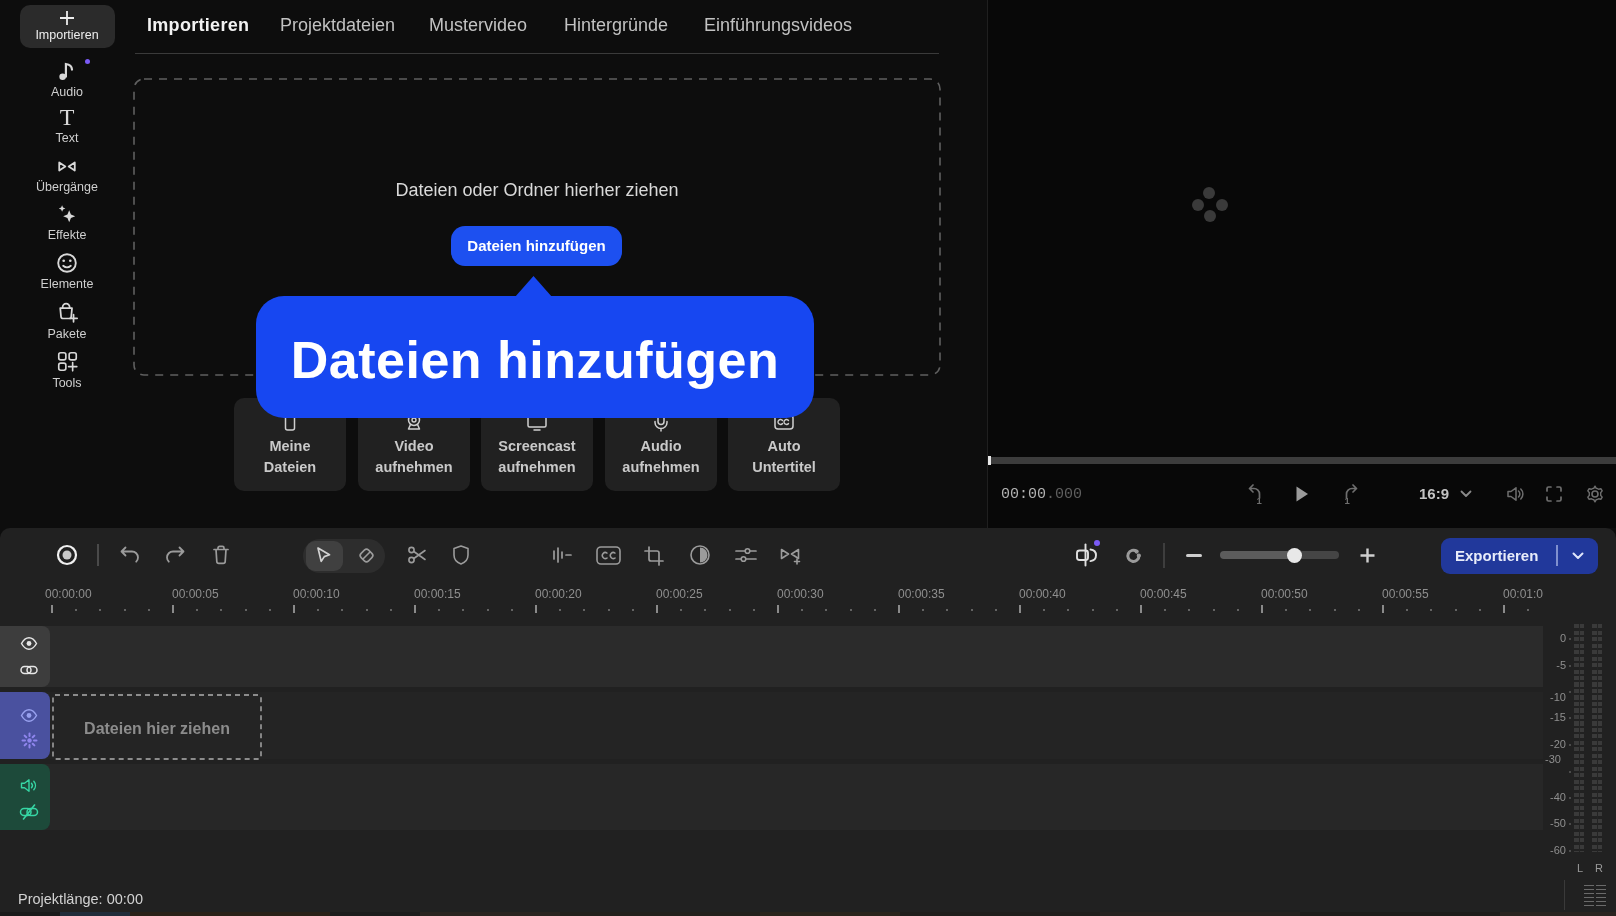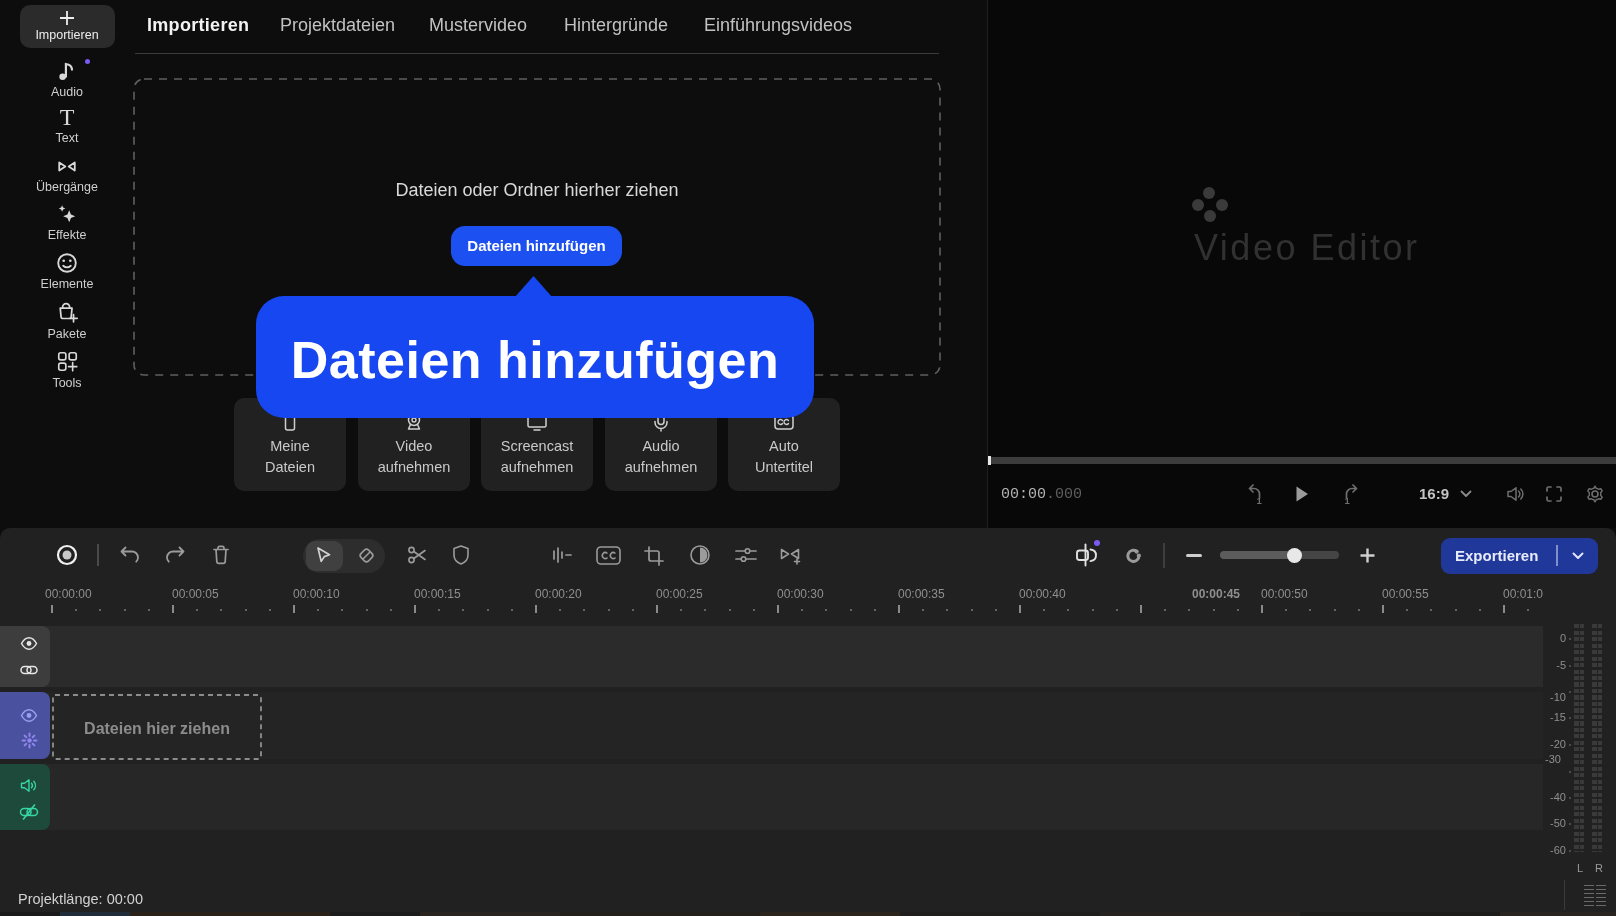--- a/index.html
+++ b/index.html
@@ -3,21 +3,21 @@
 <meta charset="utf-8">
 <style>
   * { margin:0; padding:0; box-sizing:border-box; }
   html,body { width:1616px; height:916px; overflow:hidden; background:#0d0d0d;
     font-family:"Liberation Sans", sans-serif; }
   .abs { position:absolute; }
   #stage { position:relative; width:1616px; height:916px; }
   svg { display:block; }
   .card { top:398px; width:112px; height:93px; background:#212121; border-radius:10px; }
   .card .cicon { position:absolute; left:0; top:13px; width:112px; display:flex; justify-content:center; }
-  .card .clabel { position:absolute; left:0; top:38px; width:112px; text-align:center; color:#c9c9c9; font-size:14.5px; line-height:21px; }
+  .card .clabel { position:absolute; left:0; top:38px; width:112px; text-align:center; color:#c9c9c9; font-size:14.5px; line-height:21px;font-weight:bold; }
   .sbitem { position:absolute; left:0; width:118px; text-align:center; }
   .sbitem .ic { display:flex; justify-content:center; }
   .sbitem .lb { color:#cfcfcf; font-size:12.5px; margin-top:3px; }
   .rl { position:absolute; top:59px; color:#8f8f8f; font-size:12px; white-space:nowrap; }
   .tk { position:absolute; top:77px; width:1.5px; height:8px; background:#8a8a8a; }
   .td { position:absolute; top:81px; width:2px; height:2px; border-radius:50%; background:#7a7a7a; }
   .ml { position:absolute; left:1540px; width:26px; text-align:right; color:#8f8f8f; font-size:11px; }
   .mcol { top:96px; width:10px; height:228px;
     background:repeating-linear-gradient(to bottom,#3a3a3a 0,#3a3a3a 4px,transparent 4px,transparent 6.5px); }
 </style>
@@ -181,21 +181,20 @@
     <div class="abs" style="left:980px;top:0;width:636px;height:528px;background:#080808;">
 
       <div class="abs" style="left:200px;top:182px;width:40px;height:40px;" id="logoicon">
         <svg width="40" height="40" viewBox="0 0 40 40">
           <circle cx="21" cy="11" r="6" fill="#3a3a3a"></circle>
           <circle cx="10" cy="23" r="6" fill="#3a3a3a"></circle>
           <circle cx="34" cy="23" r="6" fill="#3a3a3a"></circle>
           <circle cx="22" cy="34" r="6" fill="#3a3a3a"></circle>
         </svg>
       </div>
-      <div class="abs" style="left:206px;top:227px;color:#313131;font-size:36px;letter-spacing:2.5px;">Video Editor</div>
 
       <div class="abs" style="left:0;top:457px;width:636px;height:7px;background:#3c3c3c;"></div>
       <div class="abs" style="left:0;top:456px;width:3px;height:9px;background:#e8e8e8;"></div>
 
       <div class="abs" style="left:13px;top:486px;font-family:'Liberation Mono',monospace;font-size:15px;color:#b3b3b3;">00:00<span style="color:#5f5f5f;">.000</span></div>
       <div class="abs" style="left:258px;top:484px;">
           <svg width="20" height="21" viewBox="0 0 20 21">
             <path d="M13.5 14 V10 a5.5 5.5 0 0 0 -5.5 -5.5 H3.5 M3.5 4.5 L7 1 M3.5 4.5 L7 8" stroke="#6e6e6e" stroke-width="1.7" fill="none" stroke-linecap="round" stroke-linejoin="round"></path>
             <text x="10.5" y="20" fill="#6e6e6e" font-size="9.5" font-weight="bold" font-family="Liberation Sans">1</text>
           </svg>
@@ -359,21 +358,21 @@
     <div class="abs" style="left:0;top:0;width:1543px;height:95px;overflow:hidden;">
       <div class="rl" style="left:45px;">00:00:00</div>
       <div class="rl" style="left:172px;">00:00:05</div>
       <div class="rl" style="left:293px;">00:00:10</div>
       <div class="rl" style="left:414px;">00:00:15</div>
       <div class="rl" style="left:535px;">00:00:20</div>
       <div class="rl" style="left:656px;">00:00:25</div>
       <div class="rl" style="left:777px;">00:00:30</div>
       <div class="rl" style="left:898px;">00:00:35</div>
       <div class="rl" style="left:1019px;">00:00:40</div>
-      <div class="rl" style="left:1192px;font-weight:bold;">00:00:45</div>
+      <div class="rl" style="left:1140px;">00:00:45</div>
       <div class="rl" style="left:1261px;">00:00:50</div>
       <div class="rl" style="left:1382px;">00:00:55</div>
       <div class="rl" style="left:1503px;">00:01:00</div>
       <div class="tk" style="left:51px;"></div>
       <div class="td" style="left:75px;"></div>
       <div class="td" style="left:99px;"></div>
       <div class="td" style="left:124px;"></div>
       <div class="td" style="left:148px;"></div>
       <div class="tk" style="left:172px;"></div>
       <div class="td" style="left:196px;"></div>

